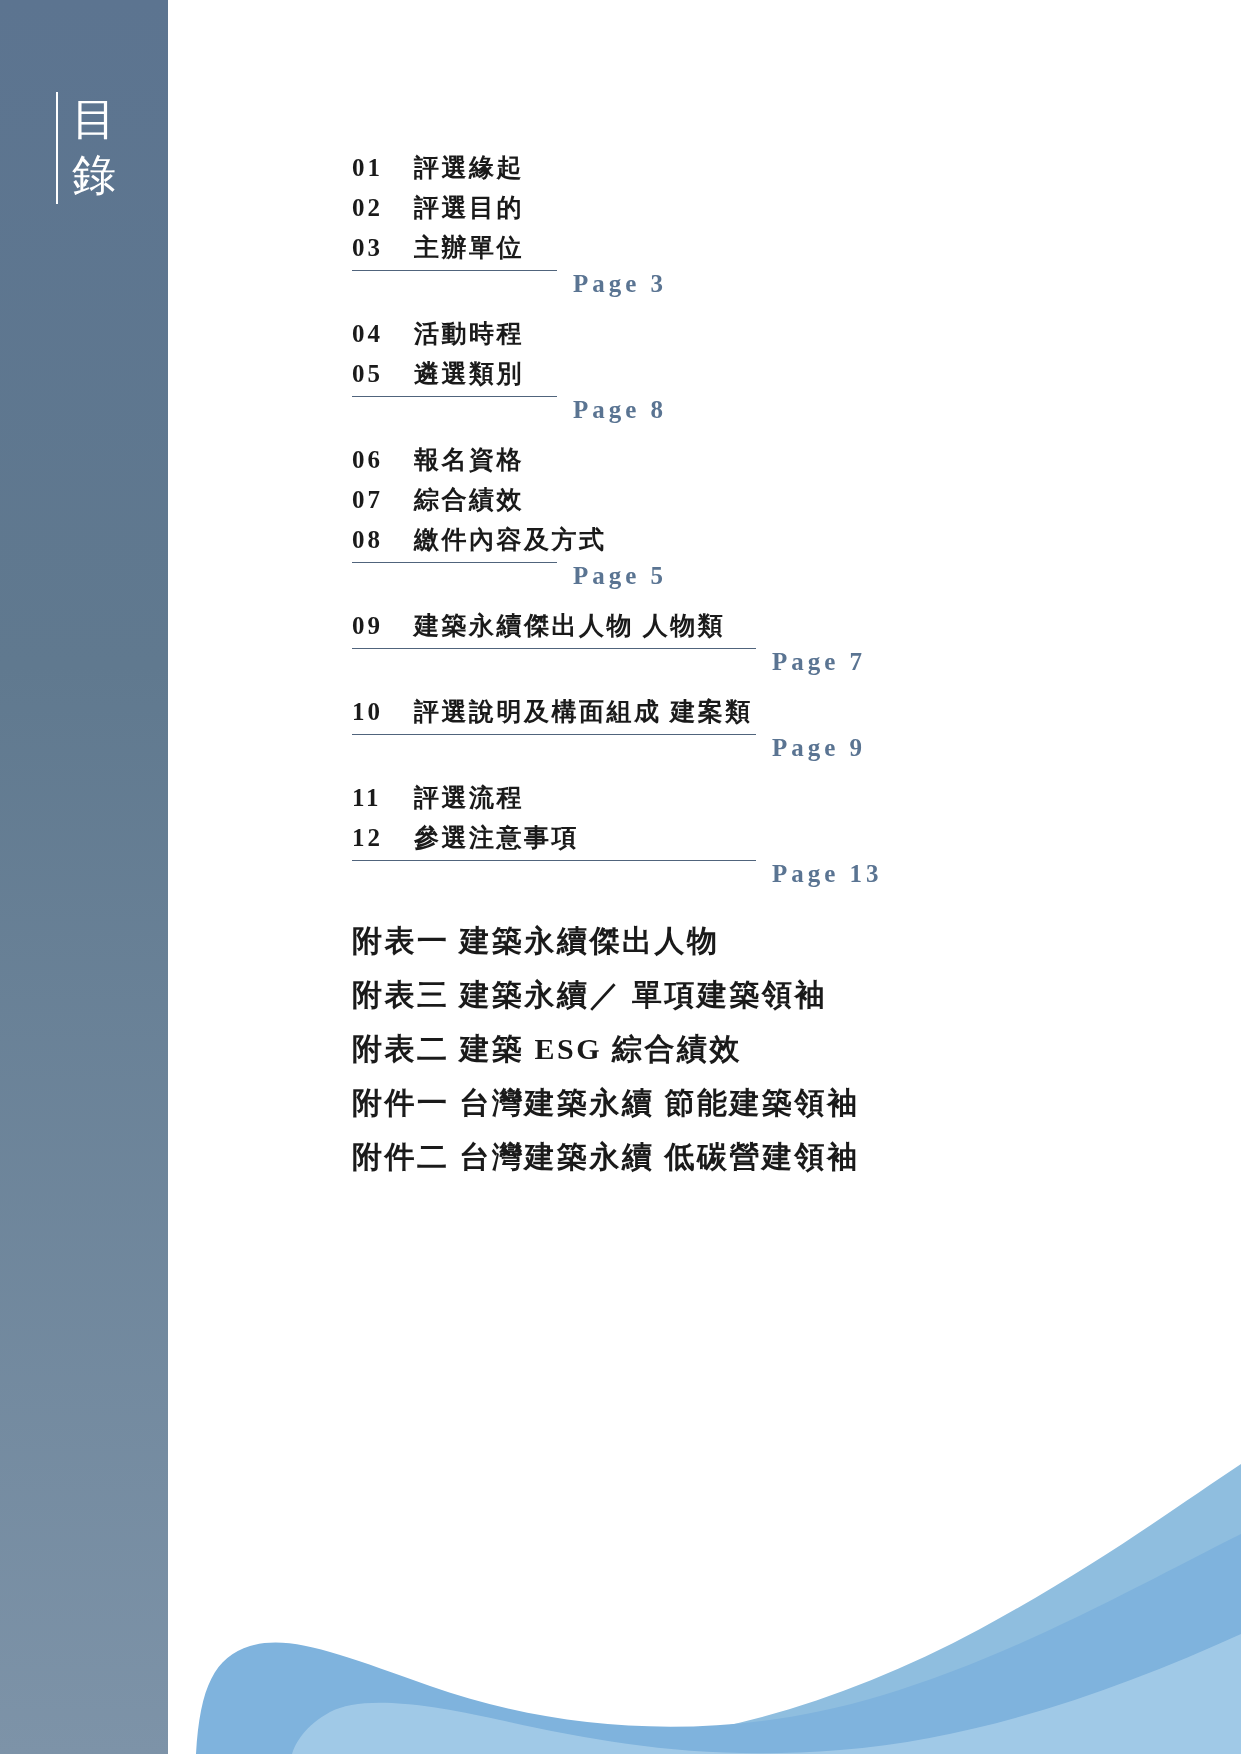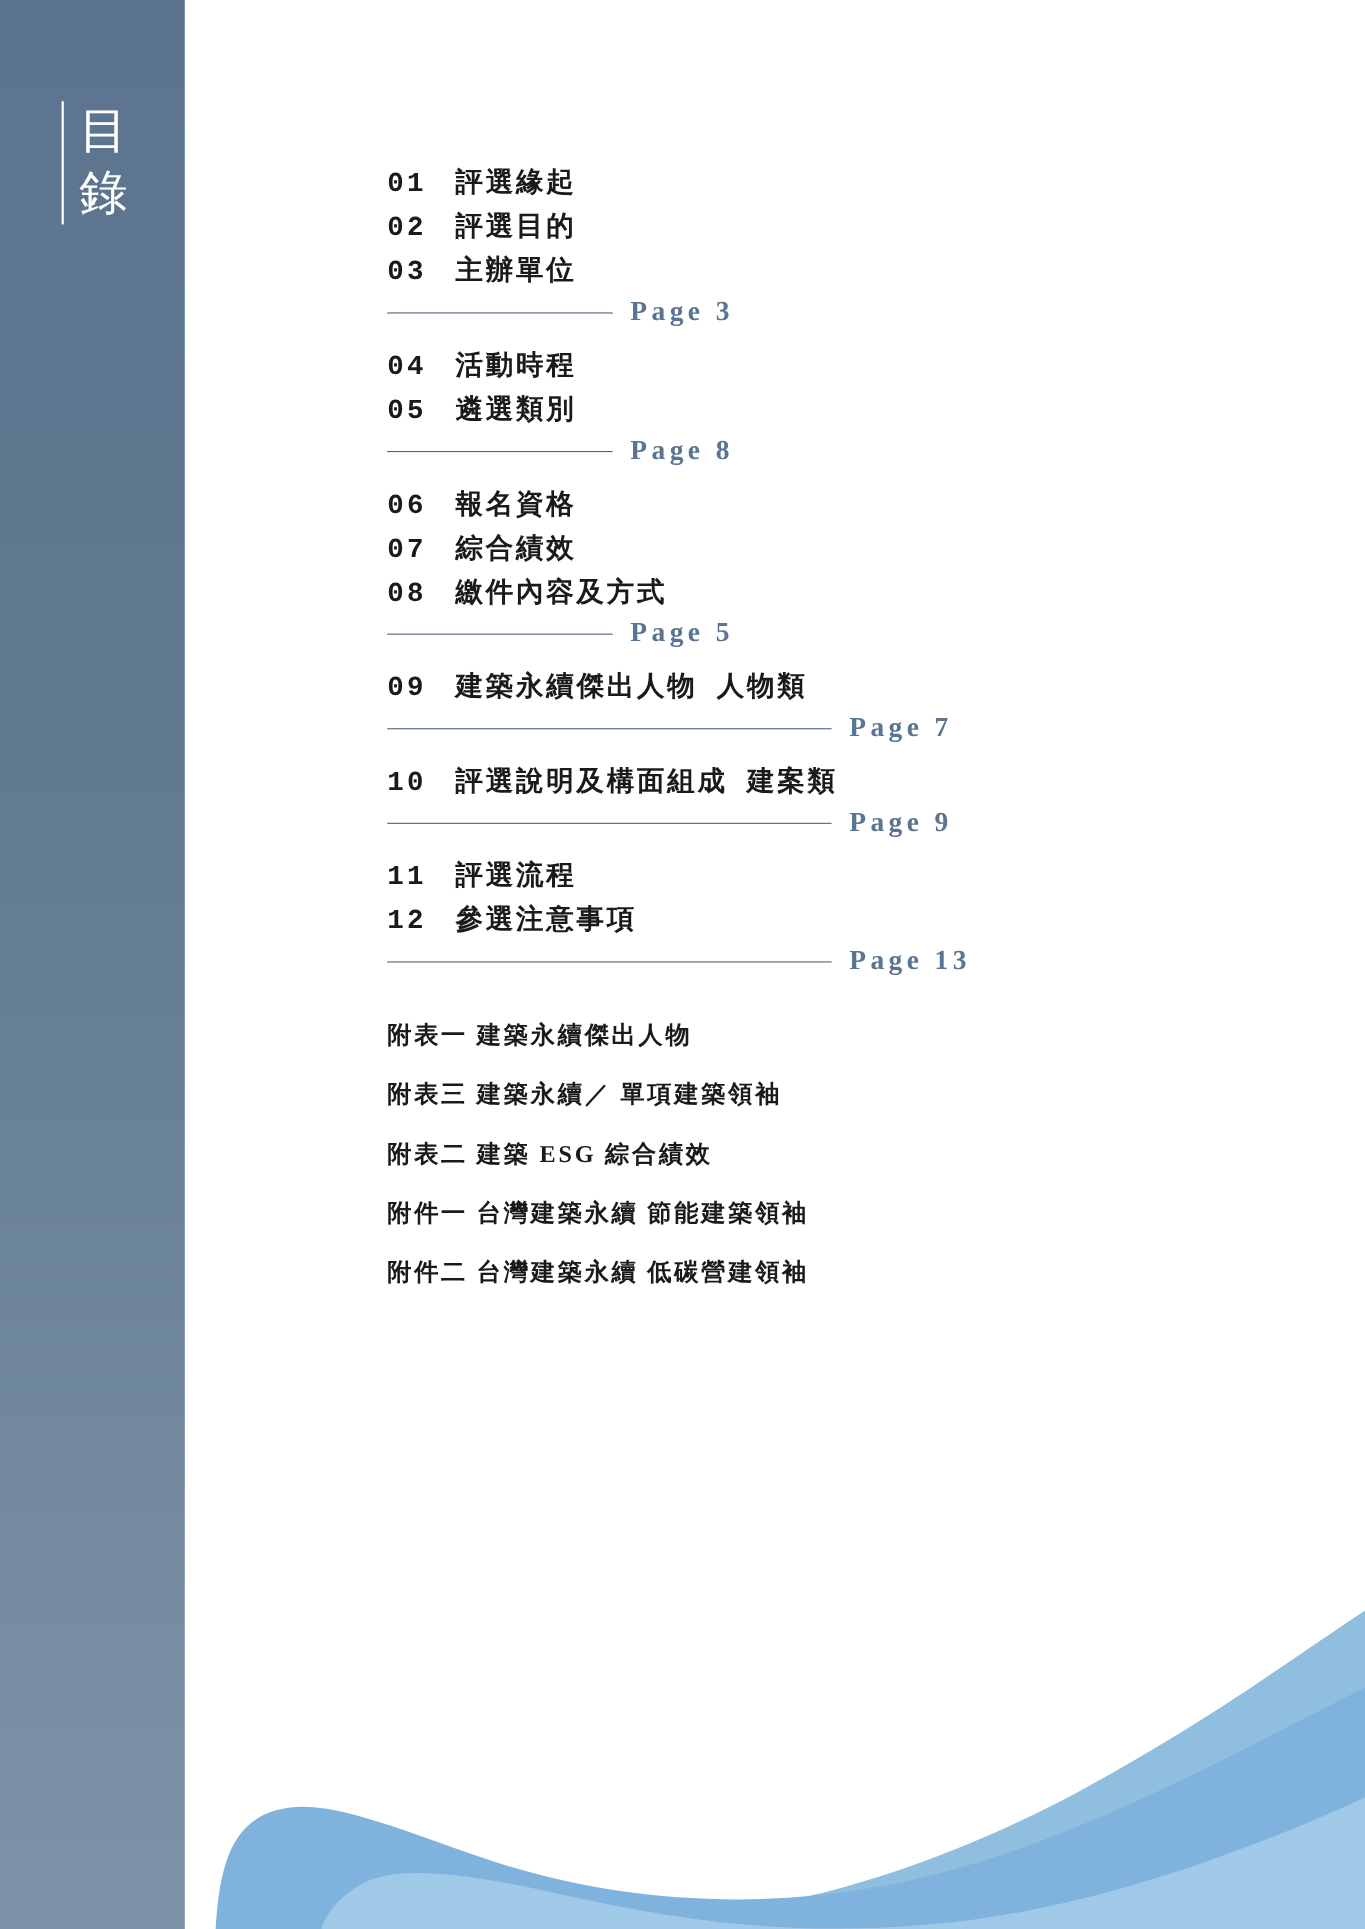--- a/index.html
+++ b/index.html
@@ -65,37 +65,36 @@
 
   .entry {
     display: flex;
     align-items: flex-start;
     font-size: 25px;
     line-height: 40px;
     color: #1a1a1a;
     font-weight: bold;
     letter-spacing: 2.5px;
     white-space: nowrap;
-    font-family: Liberation Mono, monospace;
   }
   .entry .num {
     width: 62px;
     flex: 0 0 62px;
     letter-spacing: 3px;
   }
   .entry .txt { letter-spacing: 2.5px; }
   .entry .txt .sub { display: block; }
 
   .entry.double .num {
     align-self: center;
   }
 
   .pageline {
     display: flex;
-    align-items: center;
+    align-items: flex-start;
     margin-top: 2px;
     margin-bottom: 16px;
   }
   .pageline .rule {
     height: 0;
     border-top: 1.6px solid #50647c;
     margin-right: 16px;
   }
   .pageline .plabel {
     font-size: 25px;
@@ -109,21 +108,21 @@
   .rule-w2 { width: 205px; }
   .rule-w3 { width: 205px; }
   .rule-w4 { width: 404px; }
   .rule-w5 { width: 404px; }
   .rule-w6 { width: 404px; }
 
   .appendix {
     margin-top: 26px;
   }
   .appendix .arow {
-    font-size: 22px;
+    font-size: 30px;
     font-weight: bold;
     color: #1a1a1a;
     letter-spacing: 2.5px;
     line-height: 54px;
     white-space: nowrap;
   }
 </style>
 </head>
 <body>
 

